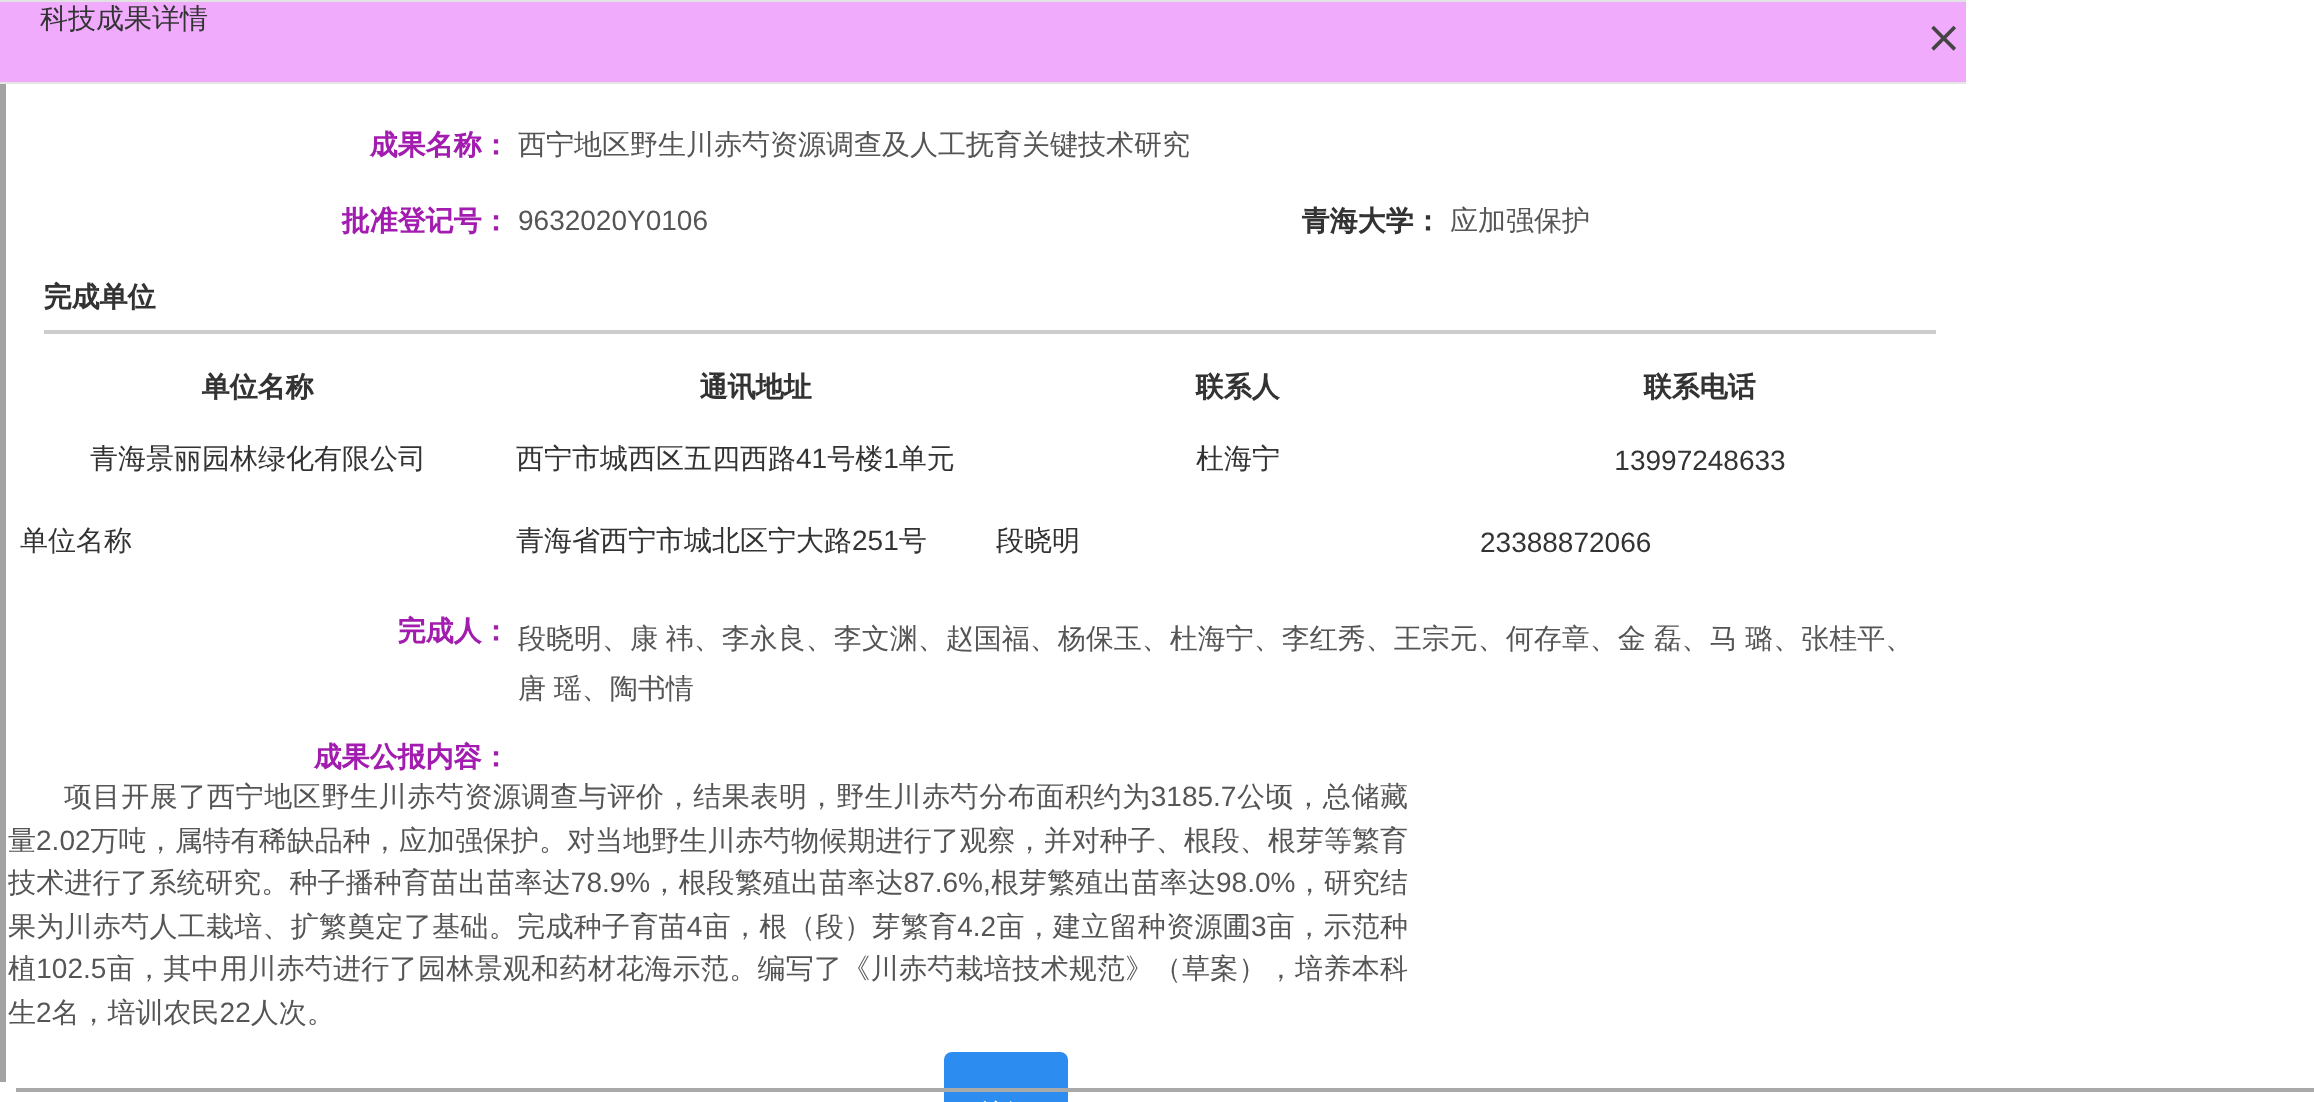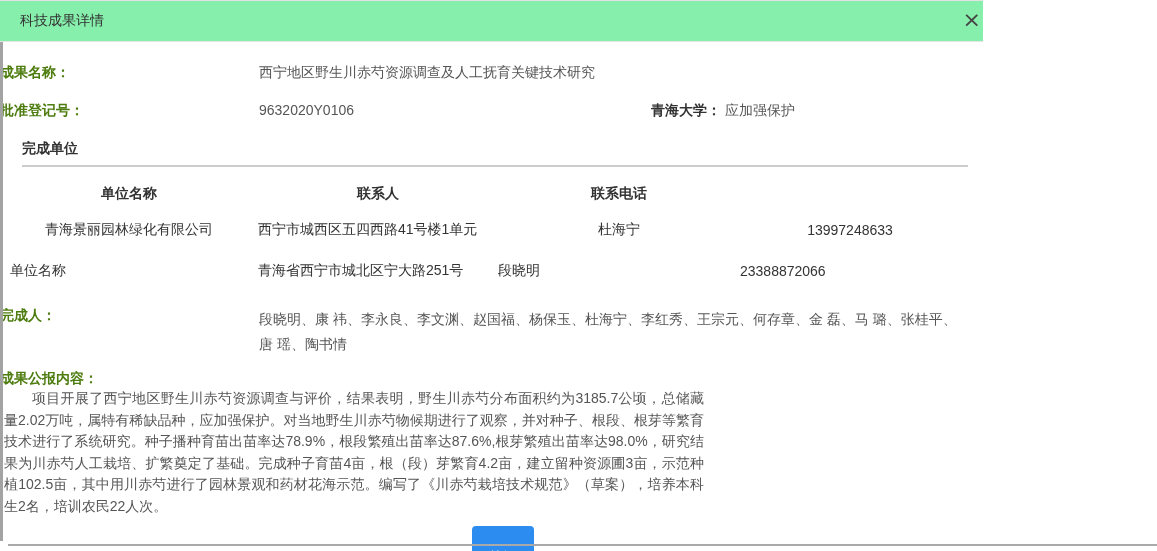--- a/index.html
+++ b/index.html
@@ -14,34 +14,34 @@
   .left-strip {
     position: absolute; left: 0; top: 8px;
     width: 3px; height: 533px; background: #a3a3a3;
   }
   .bottom-line {
     position: absolute; left: 8px; right: 0; bottom: 5px;
     height: 2px; background: #a9a9a9;
   }
   .modal { width: 983px; }
   .modal-header {
-    height: 42px; background: #86efac;
+    height: 42px; background: #f0abfc;
     border-top: 1px solid #e2e2e2;
     border-bottom: 1px solid #e5e5e5;
-    display: flex; align-items: center;
+    display: flex; align-items: flex-start;
     padding: 0 20px; position: relative;
   }
   .modal-title { font-size: 14px; color: #333; }
   .modal-close {
     position: absolute; right: 2px; top: 8px;
     font-size: 22px; line-height: 1; color: #444;
     cursor: pointer; font-family: "DejaVu Sans", sans-serif;
   }
   .field-row { display: flex; align-items: flex-start; }
-  .lbl { width: 255px; flex: none; text-align: left; font-weight: bold; color: #4d7c0f; }
+  .lbl { width: 255px; flex: none; text-align: right; font-weight: bold; color: #a21caf; }
   .val { margin-left: 4px; color: #555; }
   .row-name { margin-top: 22px; }
   .row-reg  { margin-top: 20px; }
   .row-reg .val-reg { width: 300px; margin-left: 4px; color: #555; }
   .lbl2 { width: 162px; flex: none; text-align: right; font-weight: bold; color: #333; }
   .section-head {
     margin: 20px 15px 0 22px;
     padding-bottom: 7px;
     border-bottom: 2px solid #cccccc;
     font-weight: bold; color: #333;
@@ -96,20 +96,21 @@
     <span class="val-reg">9632020Y0106</span>
     <span class="lbl2">青海大学：</span>
     <span class="val">应加强保护</span>
   </div>
 
   <div class="section-head">完成单位</div>
 
   <div class="units-table">
     <div class="t-row t-head">
       <span class="c">单位名称</span>
+      <span class="c">通讯地址</span>
       <span class="c">联系人</span>
       <span class="c">联系电话</span>
     </div>
     <div class="t-row t-body">
       <span class="c">青海景丽园林绿化有限公司</span>
       <span class="l">西宁市城西区五四西路41号楼1单元</span>
       <span class="c">杜海宁</span>
       <span class="c">13997248633</span>
     </div>
     <div class="t-row t-body">

